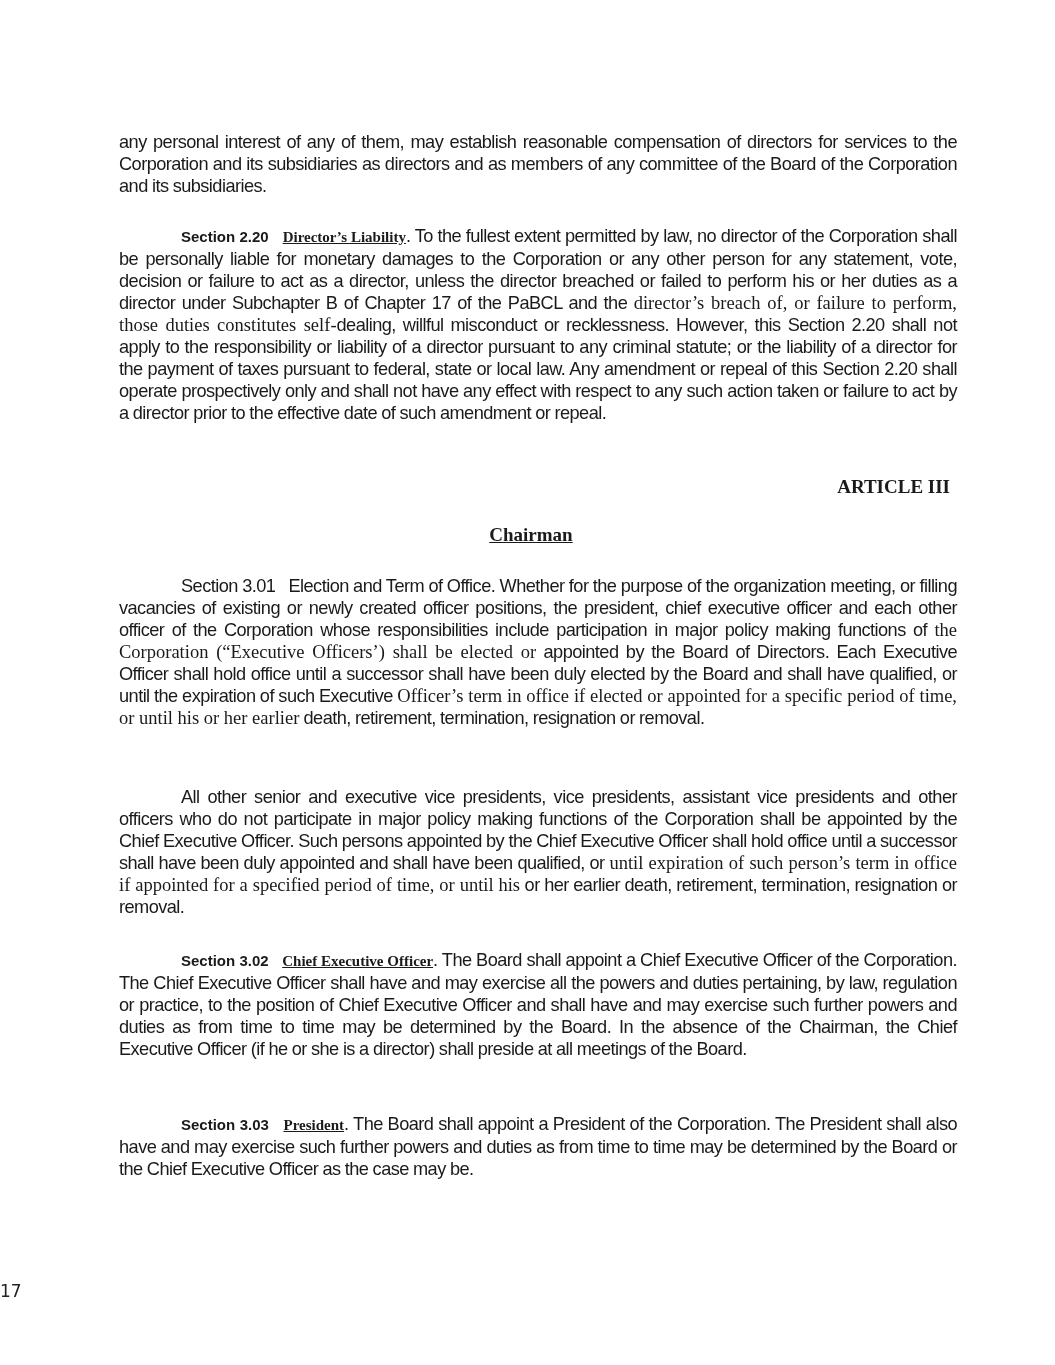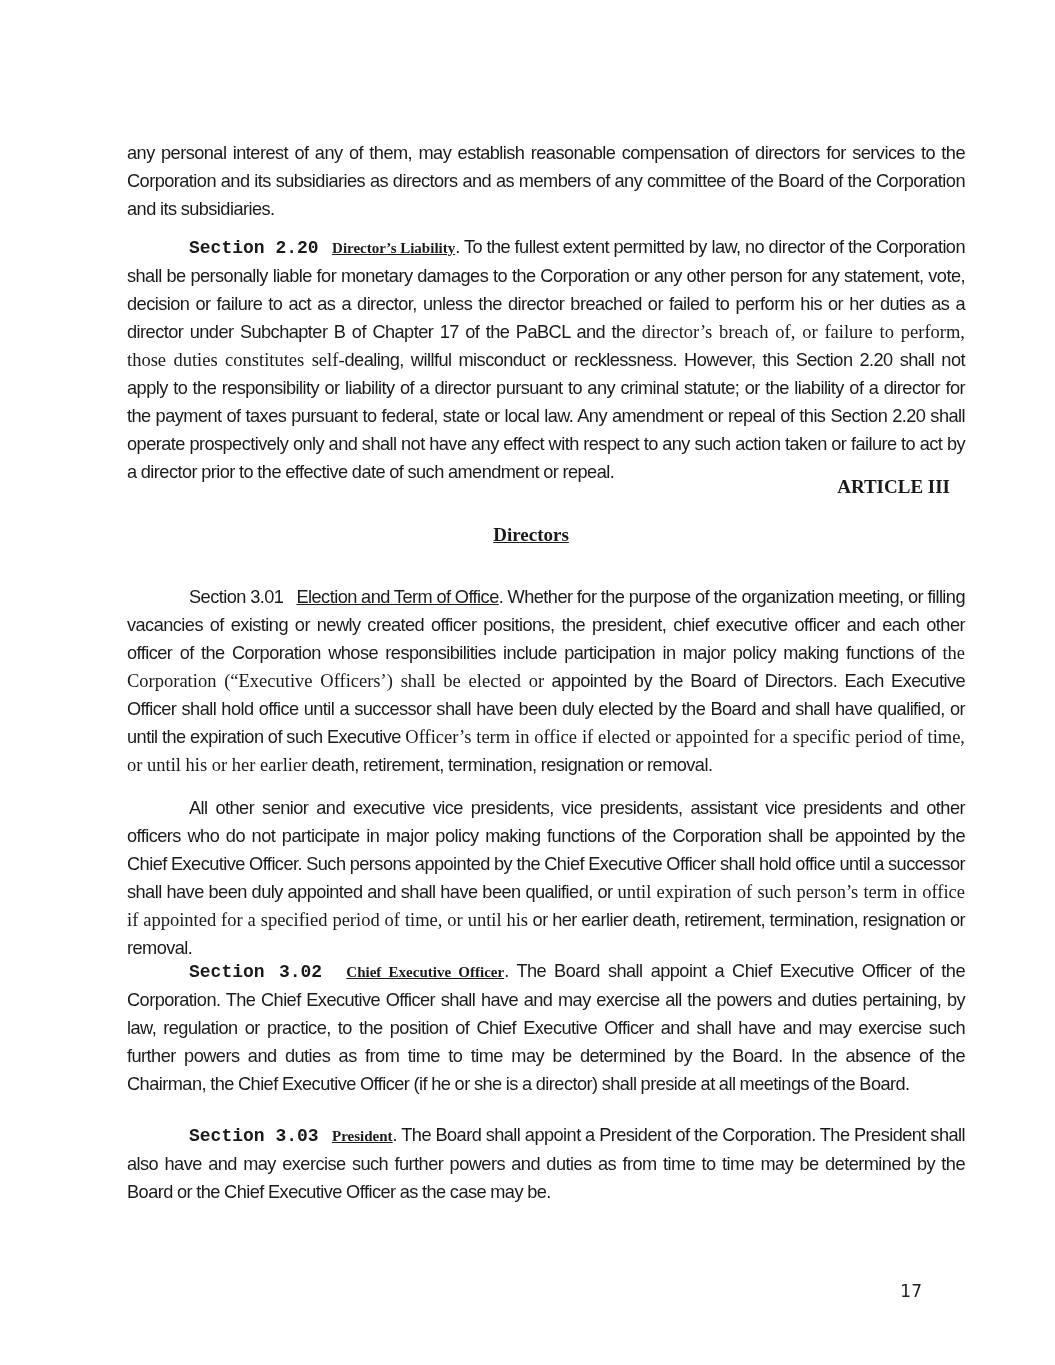--- a/index.html
+++ b/index.html
@@ -1,39 +1,39 @@
 <!DOCTYPE html>
 <html><head>
 <meta charset="utf-8">
 <style>
   html, body { margin: 0; padding: 0; background: #ffffff; }
   body { width: 1055px; height: 1365px; position: relative; overflow: hidden; color: #1a1a1a; }
   .page { position: absolute; left: 112px; top: 124px; width: 838px; }
-  p { margin: 15px; font-family: "Liberation Sans", sans-serif; font-size: 18.2px; line-height: 28px; text-align: justify; letter-spacing: -0.55px; word-spacing: -0.3px; }
+  p { margin: 7px; font-family: "Liberation Sans", sans-serif; font-size: 18.2px; line-height: 22px; text-align: justify; letter-spacing: -0.55px; word-spacing: -0.3px; }
   .indent { text-indent: 62px; }
   .blk { position: absolute; left: 0; width: 838px; }
-  .sec-num { font-family: Liberation Mono, monospace; font-weight: bold; font-size: 18px; letter-spacing: 0; }
+  .sec-num { font-family: Liberation Sans, sans-serif; font-weight: bold; font-size: 15px; letter-spacing: 0; }
   .sec-title-b { font-family: "Liberation Serif", serif; font-weight: bold; font-size: 15px; text-decoration: underline; letter-spacing: 0; }
-  .sec-title-u { text-decoration: underline; }
+  .sec-title-u { }
   .serif { font-family: "Liberation Serif", serif; font-size: 18.5px; letter-spacing: 0; word-spacing: 0; }
   .heading { position: absolute; left: 0; width: 838px; text-align: center; font-family: "Liberation Serif", serif; font-weight: bold; font-size: 19px; }
   .heading.u span { text-decoration: underline; }
-  .pagenum { position: absolute; left: 0; width: 922px; top: 1281px; text-align: right; font-family: "DejaVu Sans", sans-serif; font-size: 17px; color: #222; }
+  .pagenum { position: absolute; left: 0; width: 922px; top: 1281px; text-align: left; font-family: "DejaVu Sans", sans-serif; font-size: 17px; color: #222; }
 </style>
 </head>
 <body>
 
 <div class="page">
 
   <p class="blk" style="top:0px;">any personal interest of any of them, may establish reasonable compensation of directors for services to the Corporation and its subsidiaries as directors and as members of any committee of the Board of the Corporation and its subsidiaries.</p>
 
   <p class="blk indent" style="top:94px;"><span class="sec-num">Section 2.20</span>&nbsp;&nbsp;&nbsp;<span class="sec-title-b">Director’s Liability</span><span>. To the fullest extent permitted by law, no director of the Corporation shall be personally liable for monetary damages to the Corporation or any other person for any statement, vote, decision or failure to act as a director, unless the director breached or failed to perform his or her duties as a director under Subchapter B of Chapter 17 of the PaBCL and the </span><span class="serif">director’s breach of, or failure to perform, those duties constitutes self-</span><span>dealing, willful misconduct or recklessness. However, this Section 2.20 shall not apply to the responsibility or liability of a director pursuant to any criminal statute; or the liability of a director for the payment of taxes pursuant to federal, state or local law. Any amendment or repeal of this Section 2.20 shall operate prospectively only and shall not have any effect with respect to any such action taken or failure to act by a director prior to the effective date of such amendment or repeal.</span></p>
 
   <div class="heading" style="top:352px;text-align:right;">ARTICLE III</div>
-  <div class="heading u" style="top:400px;"><span>Directors</span></div>
+  <div class="heading u" style="top:400px;"><span>Chairman</span></div>
 
   <p class="blk indent" style="top:444px;"><span>Section 3.01</span>&nbsp;&nbsp;&nbsp;<span class="sec-title-u">Election and Term of Office</span><span>.  Whether for the purpose of the organization meeting, or filling vacancies of existing or newly created officer positions, the president, chief executive officer and each other officer of the Corporation whose responsibilities include participation in major policy making functions of </span><span class="serif">the Corporation (“Executive Officers’) shall be elected or</span><span> appointed by the Board of Directors.  Each Executive Officer shall hold office until a successor shall have been duly elected by the Board and shall have qualified, or until the expiration of such Executive </span><span class="serif">Officer’s term in office if elected or appointed for a specific period of time, or until his or her earlier</span><span> death, retirement, termination, resignation or removal.</span></p>
 
   <p class="blk indent" style="top:655px;"><span>All other senior and executive vice presidents, vice presidents, assistant vice presidents and other officers who do not participate in major policy making functions of the Corporation shall be appointed by the Chief Executive Officer.  Such persons appointed by the Chief Executive Officer shall hold office until a successor shall have been duly appointed and shall have been qualified, or </span><span class="serif">until expiration of such person’s term in office if appointed for a specified period of time, or until his</span><span> or her earlier death, retirement, termination, resignation or removal.</span></p>
 
   <p class="blk indent" style="top:818px;"><span class="sec-num">Section 3.02</span>&nbsp;&nbsp;&nbsp;<span class="sec-title-b">Chief Executive Officer</span><span>.  The Board shall appoint a Chief Executive Officer of the Corporation.  The Chief Executive Officer shall have and may exercise all the powers and duties pertaining, by law, regulation or practice, to the position of Chief Executive Officer and shall have and may exercise such further powers and duties as from time to time may be determined by the Board. In the absence of the Chairman, the Chief Executive Officer (if he or she is a director) shall preside at all meetings of the Board.</span></p>
 
   <p class="blk indent" style="top:982px;"><span class="sec-num">Section 3.03</span>&nbsp;&nbsp;&nbsp;<span class="sec-title-b">President</span><span>.  The Board shall appoint a President of the Corporation.  The President shall also have and may exercise such further powers and duties as from time to time may be determined by the Board or the Chief Executive Officer as the case may be.</span></p>
 
 </div>

